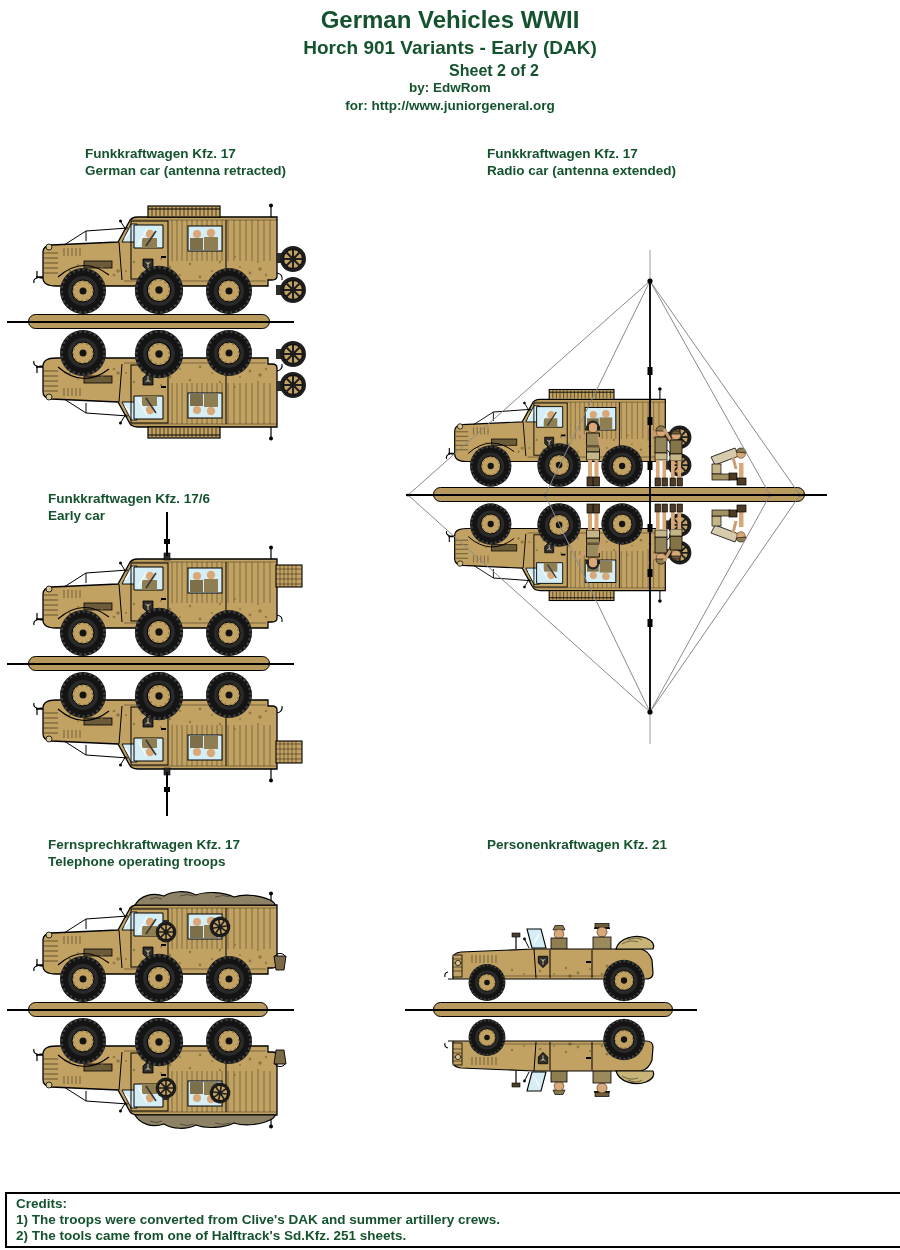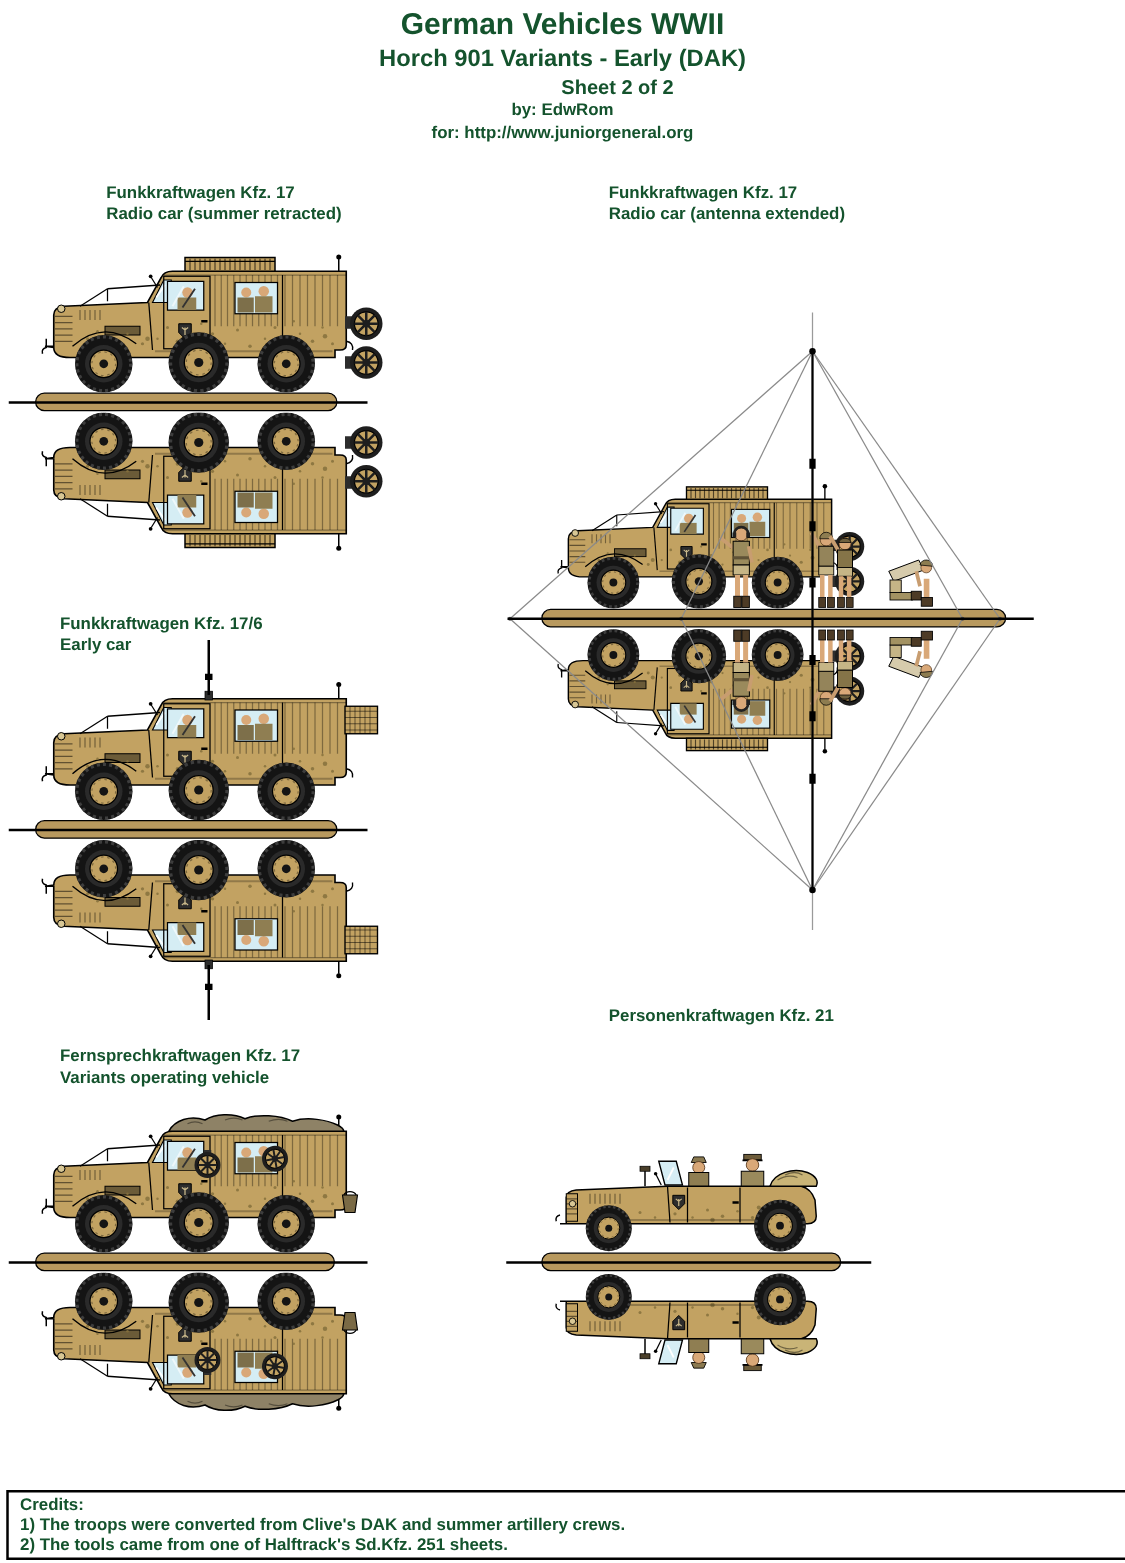--- a/index.html
+++ b/index.html
@@ -316,21 +316,21 @@
 <div class="page">
 
   <div class="hdr title">German Vehicles WWII</div>
   <div class="hdr subtitle">Horch 901 Variants - Early (DAK)</div>
   <div class="hdr small1">Sheet 2 of 2</div>
   <div class="hdr small3">for: http://www.juniorgeneral.org</div>
   <div class="hdr small2">by: EdwRom</div>
 
   <div class="sec-label" style="left:85px;top:145px">
     <div>Funkkraftwagen Kfz. 17</div>
-    <div>Radio car (summer retracted)</div>
+    <div>German car (antenna retracted)</div>
   </div>
   <div class="fold-line" style="left:7px;top:321px;width:287px"></div>
   <div class="base-strip" style="left:28px;top:314px;width:242px"></div>
   <svg class="art" style="left:30px;top:201px" width="280" height="113" viewBox="0 0 280 113">
       <use href="#gKfz17"></use>
     </svg>
   <svg class="art mirror" style="left:30px;top:330px" width="280" height="113" viewBox="0 0 280 113">
       <use href="#gKfz17"></use>
     </svg>
 
@@ -387,32 +387,32 @@
       <use href="#gKfz171"></use>
     </svg>
   <svg class="art mirror" style="left:30px;top:672px" width="280" height="113" viewBox="0 0 280 113">
       <use href="#gKfz171"></use>
     </svg>
   <div class="rod rod-t" style="left:166px;top:512px;height:44px"></div>
   <div class="rod rod-b" style="left:166px;top:772px;height:44px"></div>
 
   <div class="sec-label" style="left:48px;top:836px">
     <div>Fernsprechkraftwagen Kfz. 17</div>
-    <div>Variants operating vehicle</div>
+    <div>Telephone operating troops</div>
   </div>
   <div class="fold-line" style="left:7px;top:1009px;width:287px"></div>
   <div class="base-strip" style="left:28px;top:1002px;width:240px"></div>
   <svg class="art" style="left:30px;top:889px" width="280" height="113" viewBox="0 0 280 113">
       <use href="#gFern"></use>
     </svg>
   <svg class="art mirror" style="left:30px;top:1018px" width="280" height="113" viewBox="0 0 280 113">
       <use href="#gFern"></use>
     </svg>
 
-  <div class="sec-label" style="left:487px;top:804px">
+  <div class="sec-label" style="left:487px;top:836px">
     <div>Personenkraftwagen Kfz. 21</div>
   </div>
   <div class="fold-line" style="left:405px;top:1009px;width:292px"></div>
   <div class="base-strip" style="left:433px;top:1002px;width:240px"></div>
   <svg class="art" style="left:442px;top:922px" width="240" height="80" viewBox="0 0 240 80">
       <use href="#gKfz21"></use>
     </svg>
   <svg class="art mirror" style="left:442px;top:1018px" width="240" height="80" viewBox="0 0 240 80">
       <use href="#gKfz21"></use>
     </svg>

